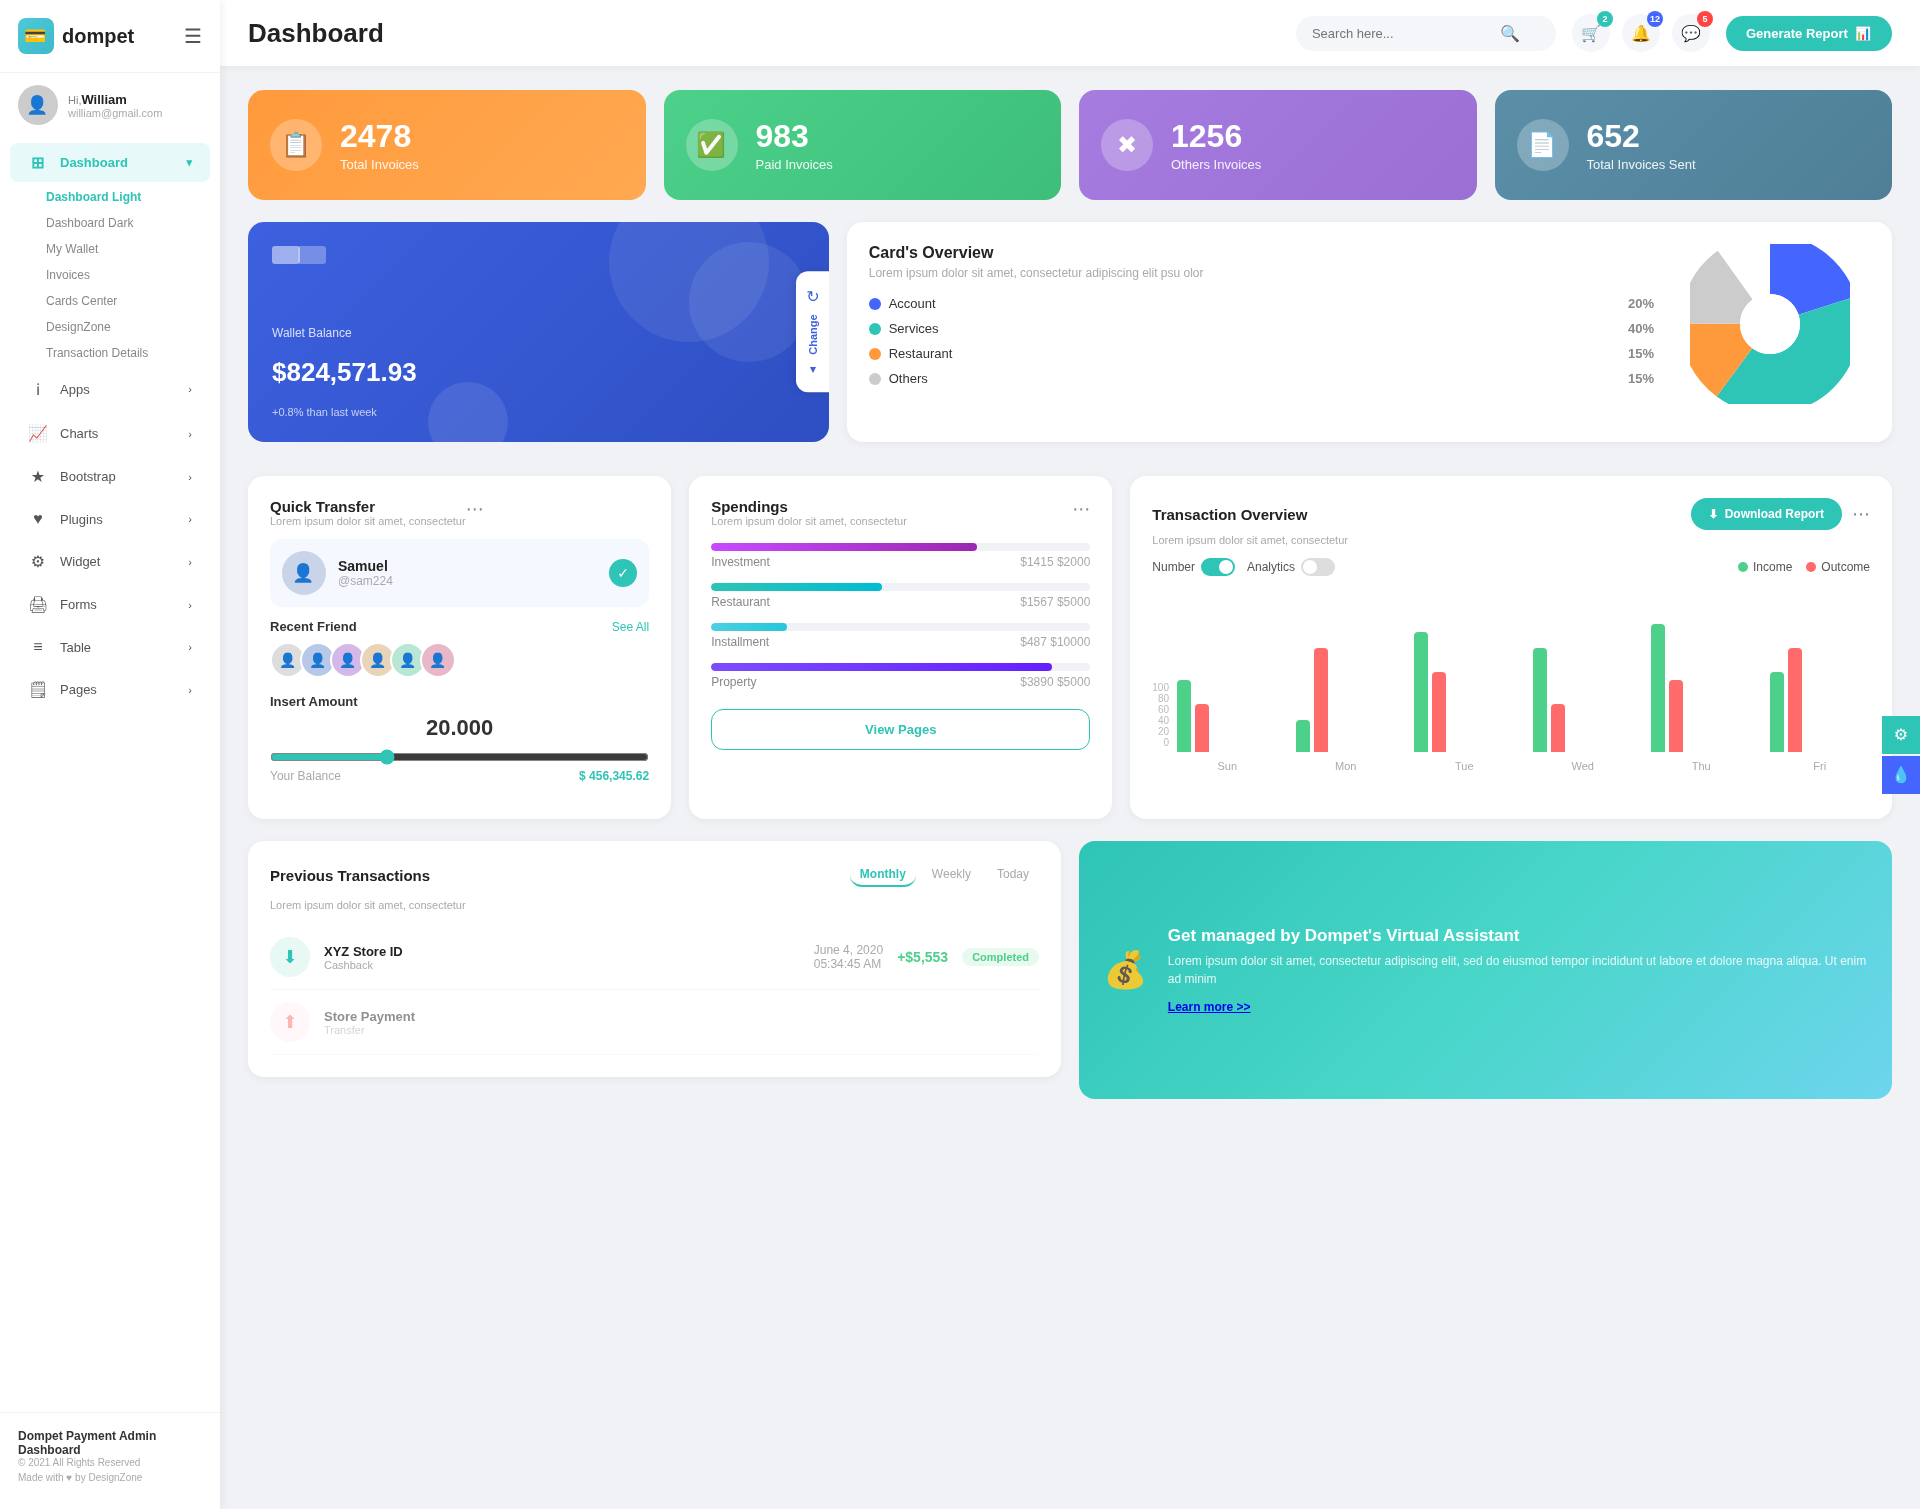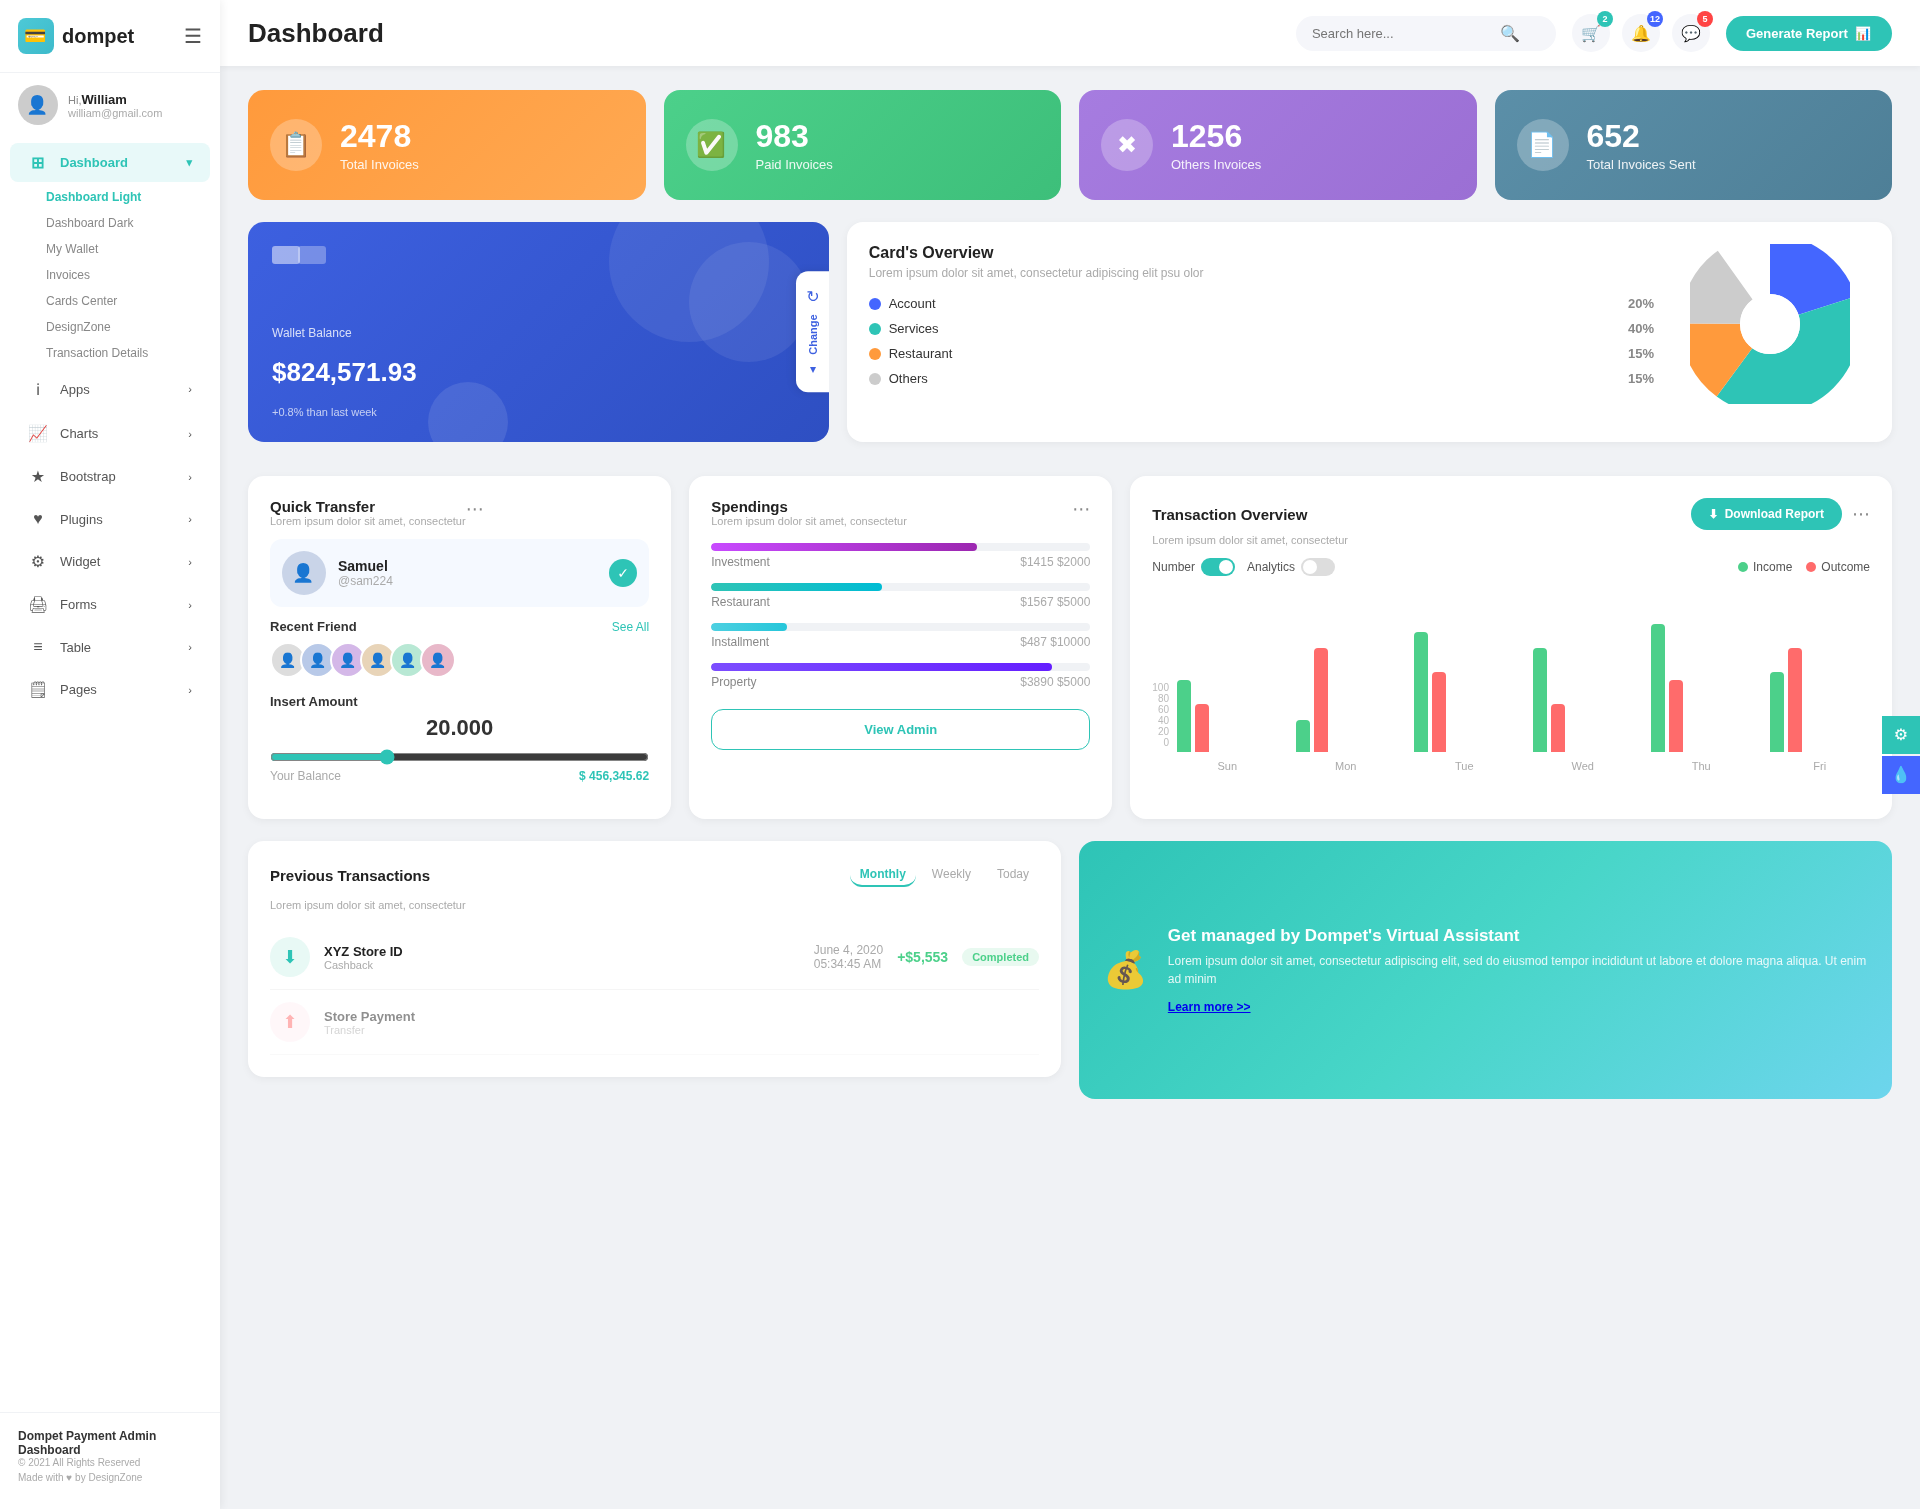--- a/index.html
+++ b/index.html
@@ -497,21 +497,21 @@
           <div class="progress-bar-bg">
               <div class="progress-bar-fill" style="width:90%;background:linear-gradient(90deg,#7c4dff,#651fff);"></div>
             </div>
           <div class="spending-item-header" style="margin-top:4px;">
             <span class="sp-category">Property</span>
             <span class="sp-amounts"><span>$3890</span> <span>$5000</span></span>
           </div>
         </div>
 
         <button class="view-more-btn">
-          <span>View Admin</span>
+          <span>View Pages</span>
         </button>
       </div>
 
       <div class="card">
         <div class="tx-header">
           <div>
             <div class="tx-title">Transaction Overview</div>
           </div>
           <div style="display:flex;align-items:center;gap:10px;">
             <button class="download-report-btn">

